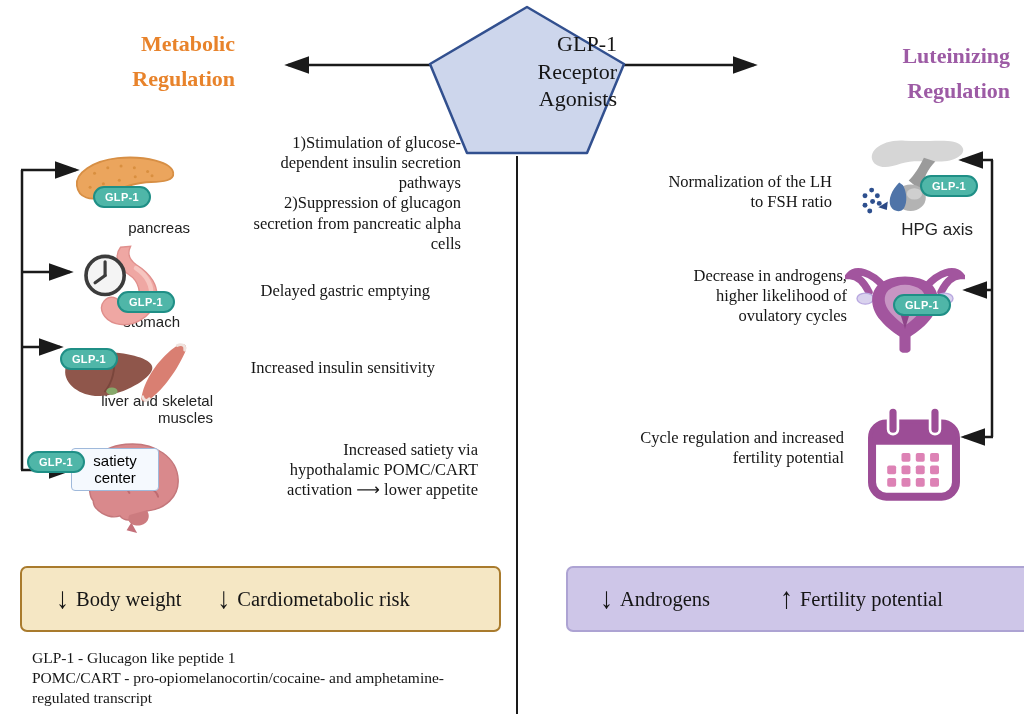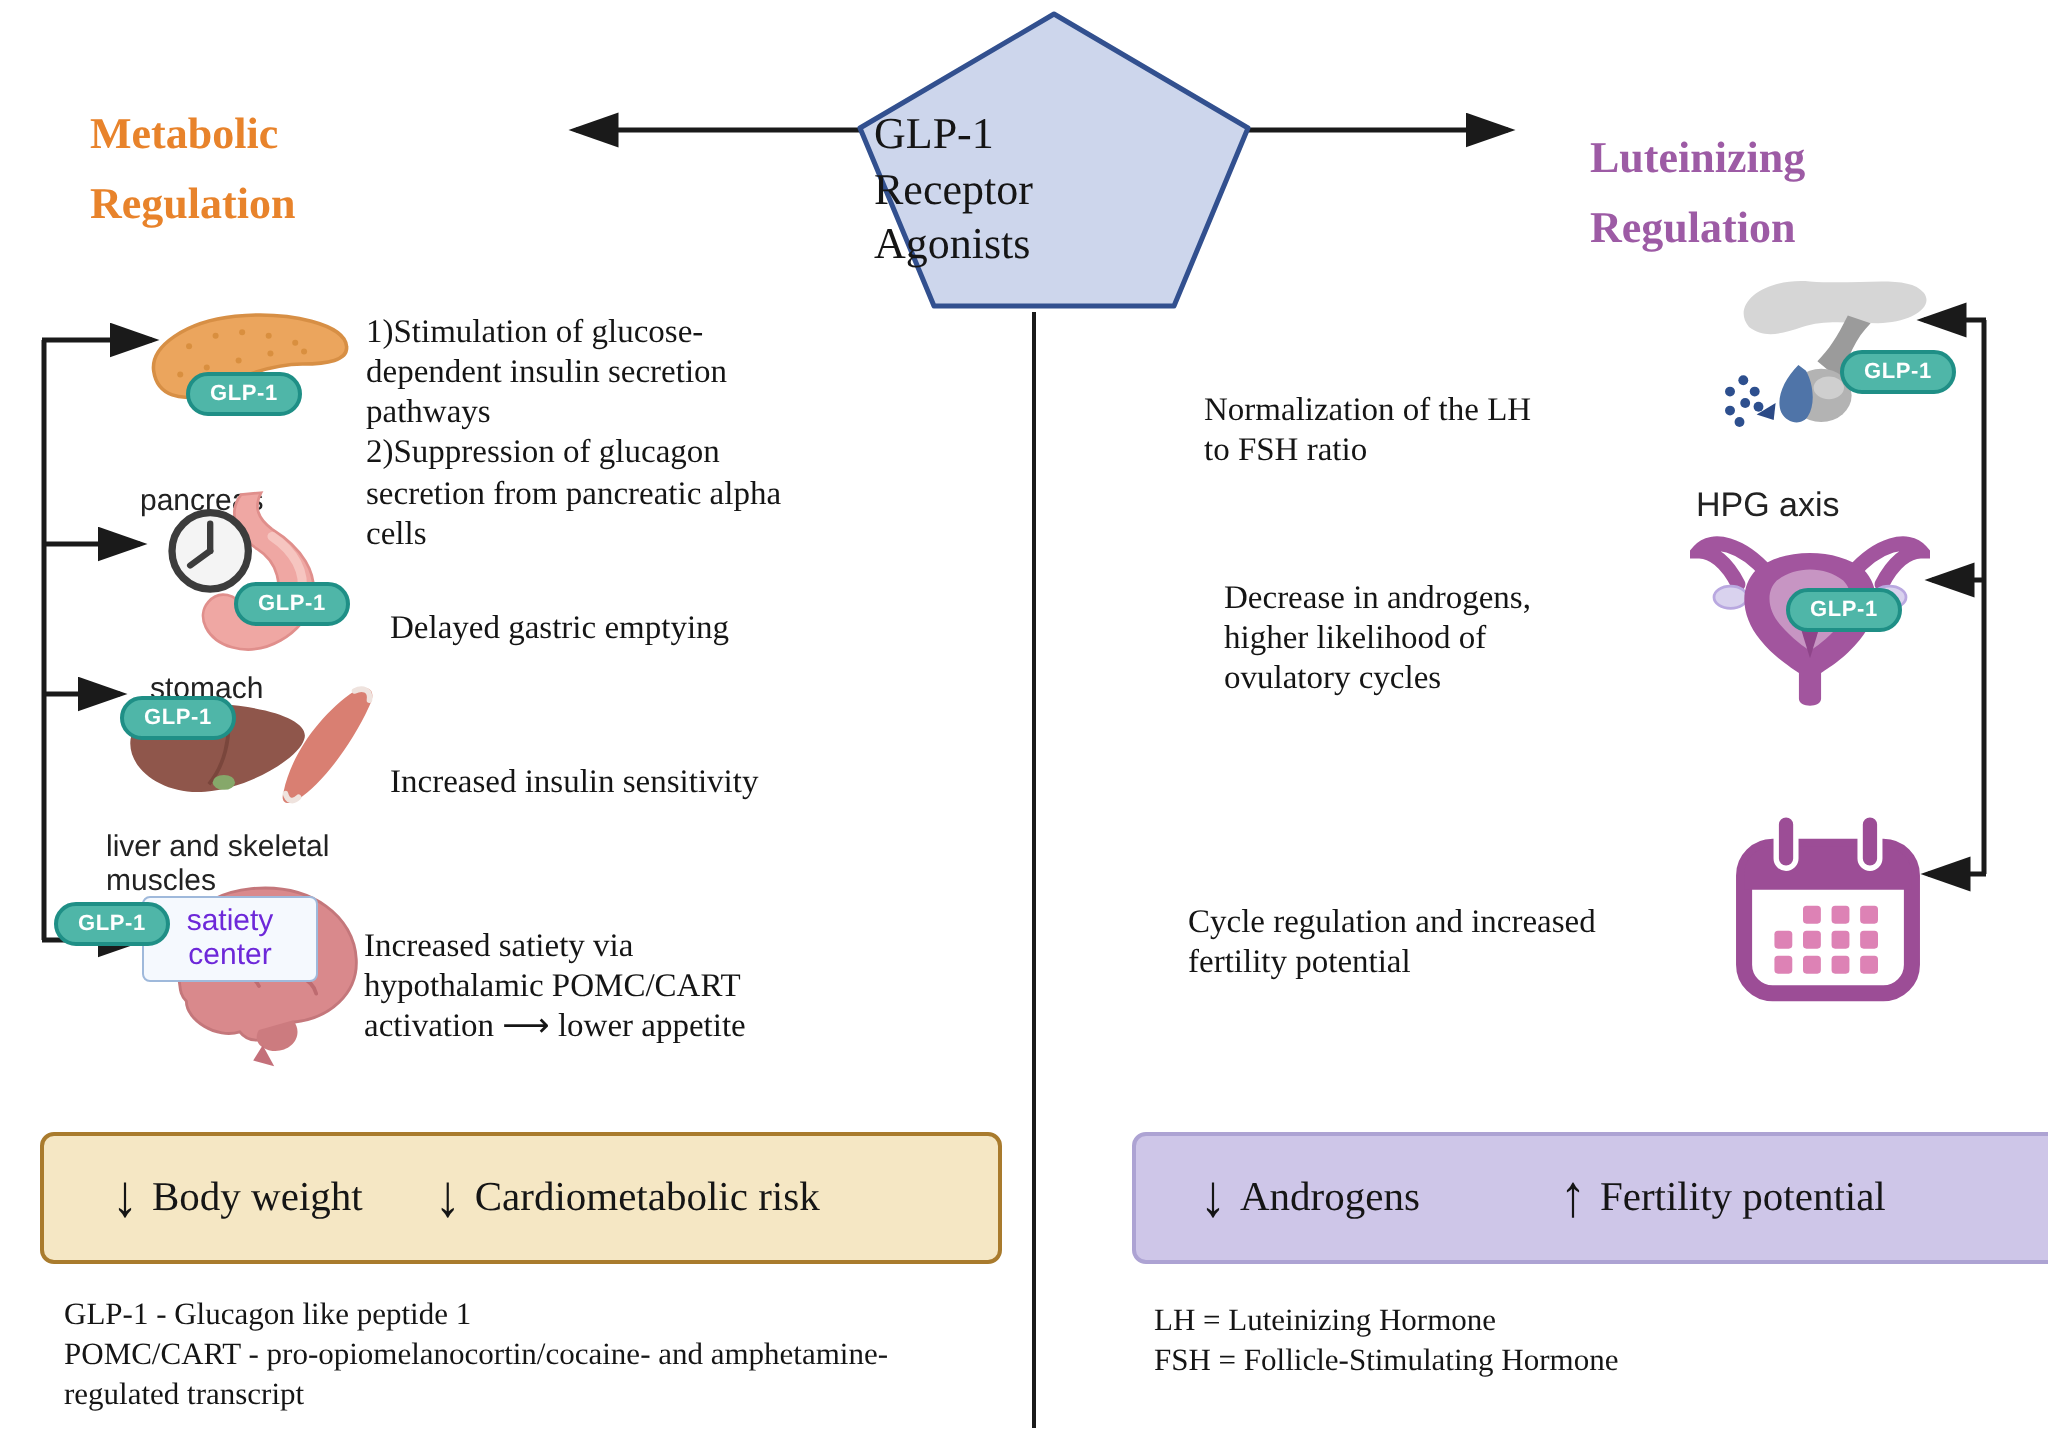--- a/index.html
+++ b/index.html
@@ -1,37 +1,37 @@
 <!DOCTYPE html>
 <html><head>
 <meta charset="utf-8">
 <style>
   html,body{margin:0;padding:0;background:#ffffff;}
   #canvas{position:relative;width:1024px;height:716px;background:#ffffff;overflow:hidden;
           font-family:"Liberation Serif", serif;color:#151515;}
   .abs{position:absolute;}
   .serif{font-family:"Liberation Serif", serif;}
-  .center{text-align:left;margin-top:23px;}
+  .center{text-align:right;}
   .preline{white-space:pre-line;}
   .effect{font-size:16.5px;line-height:1.22;color:#151515;}
   .organ-label{font-family:"Liberation Sans", sans-serif;font-size:15px;line-height:1.12;color:#222;}
   .header{font-size:22px;font-weight:bold;line-height:1.6;}
   .badge{position:absolute;background:#4FB6A8;border:2px solid #1F8F86;border-radius:13px;
          color:#ffffff;font-family:"Liberation Sans", sans-serif;font-weight:bold;font-size:11px;
          padding:3px 10px;letter-spacing:.3px;z-index:5;}
   .summary-box{display:flex;align-items:center;border-radius:7px;font-size:20.5px;}
   .summary-entry{display:flex;align-items:center;}
   .dir-arrow{font-size:26px;display:inline-block;transform:scaleY(1.15);margin-right:7px;font-weight:normal;}
   .footnote{font-size:15.5px;line-height:1.3;}
   svg{display:block;}
   #overlay{position:absolute;left:0;top:0;z-index:1;pointer-events:none;}
   .icon{z-index:2;}
   .satiety-box{background:#F5F9FE;border:1.5px solid #9FB9DB;border-radius:4px;
                font-family:"Liberation Sans", sans-serif;font-size:15px;line-height:1.15;
-               color:#6d28d9;text-align:center;padding:3px 8px;z-index:4;}
+               color:#000000;text-align:center;padding:3px 8px;z-index:4;}
 </style>
 </head>
 <body>
 
 <div id="canvas">
 
   <svg id="overlay" width="1024" height="716">
     <defs>
       <marker id="ah" markerWidth="12" markerHeight="10" refX="8.5" refY="3.5" orient="auto">
         <path d="M0,0 L10,3.5 L0,7 Z" fill="#1a1a1a"></path>
@@ -219,16 +219,14 @@
     </span>
     <span class="summary-entry">
       <span class="dir-arrow">↑</span>
       <span>Fertility potential</span>
     </span>
   </div>
 
   <div class="abs serif preline footnote" style="left:32px;top:648px;width:480px;font-family:Liberation Serif, serif;">GLP-1 - Glucagon like peptide 1
 POMC/CART - pro-opiomelanocortin/cocaine- and amphetamine-
 regulated transcript</div>
-  <div class="abs serif preline footnote" style="left:577px;top:651px;width:420px;">LH = Luteinizing Hormone
-FSH = Follicle-Stimulating Hormone</div>
 
 </div>
 
 </body></html>

